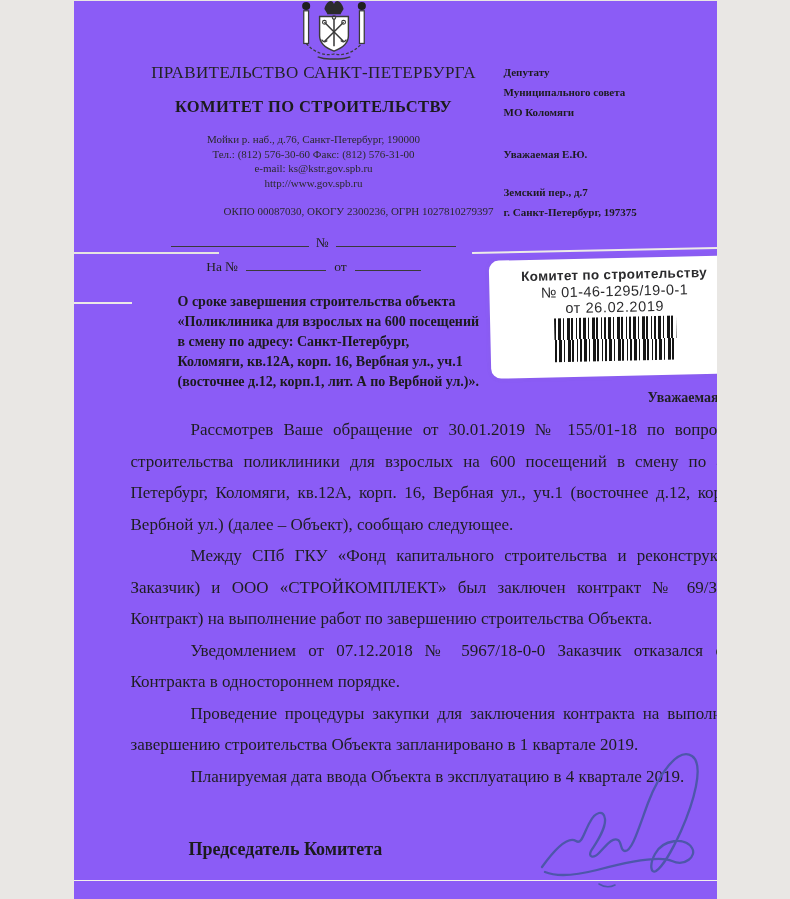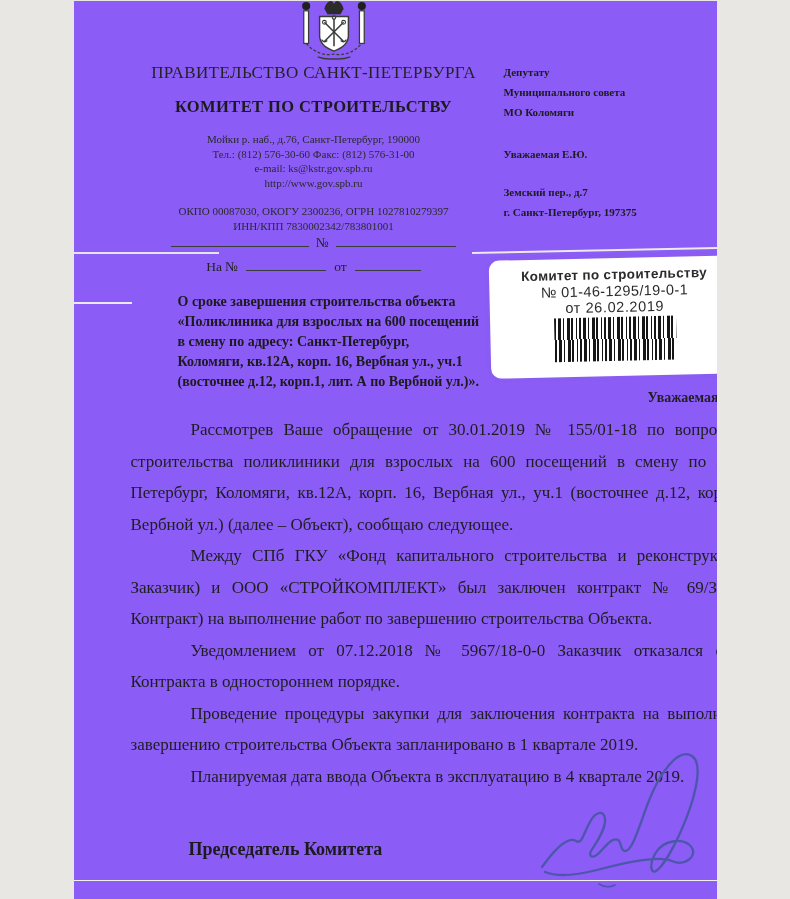--- a/index.html
+++ b/index.html
@@ -23,21 +23,21 @@
   }
   .committee-title {
     position:absolute; left:60px; top:96px; width:360px; text-align:center;
     font-size:16.5px; font-weight:bold; letter-spacing:0.4px; color:#1b1b1d;
   }
   .addr {
     position:absolute; left:60px; top:131px; width:360px; text-align:center;
     font-size:11px; line-height:14.5px; color:#2a2a2c;
   }
   .registry {
-    position:absolute; left:60px; top:203px; width:360px; text-align:center;
+    position:absolute; left:60px; top:203px; width:360px; text-align:right;
     font-size:11px; line-height:14.5px; color:#2a2a2c;
   }
   .refs {
     position:absolute; left:60px; top:233px; width:360px; text-align:center;
     font-size:13.5px; color:#222;
   }
   .refs .row2 { margin-top:7px; }
   .u { display:inline-block; border-bottom:1px solid #3a3a3a; height:12px; vertical-align:baseline; }
   .u-l1a { width:138px; margin-right:7px; }
   .u-l1b { width:120px; margin-left:7px; }
@@ -133,21 +133,20 @@
 
   <div class="addr">
     <div>Мойки р. наб., д.76, Санкт-Петербург, 190000</div>
     <div>Тел.: (812) 576-30-60 Факс: (812) 576-31-00</div>
     <div>e-mail: ks@kstr.gov.spb.ru</div>
     <div>http://www.gov.spb.ru</div>
   </div>
 
   <div class="registry">
     <div>ОКПО 00087030, ОКОГУ 2300236, ОГРН 1027810279397</div>
-    <div>ИНН/КПП 7830002342/783801001</div>
   </div>
 
   <div class="refs">
     <div class="row1">
       <span class="u u-l1a"></span><span>№</span><span class="u u-l1b"></span>
     </div>
     <div class="row2">
       <span>На №</span><span class="u u-l2a"></span><span>от</span><span class="u u-l2b"></span>
     </div>
   </div>

